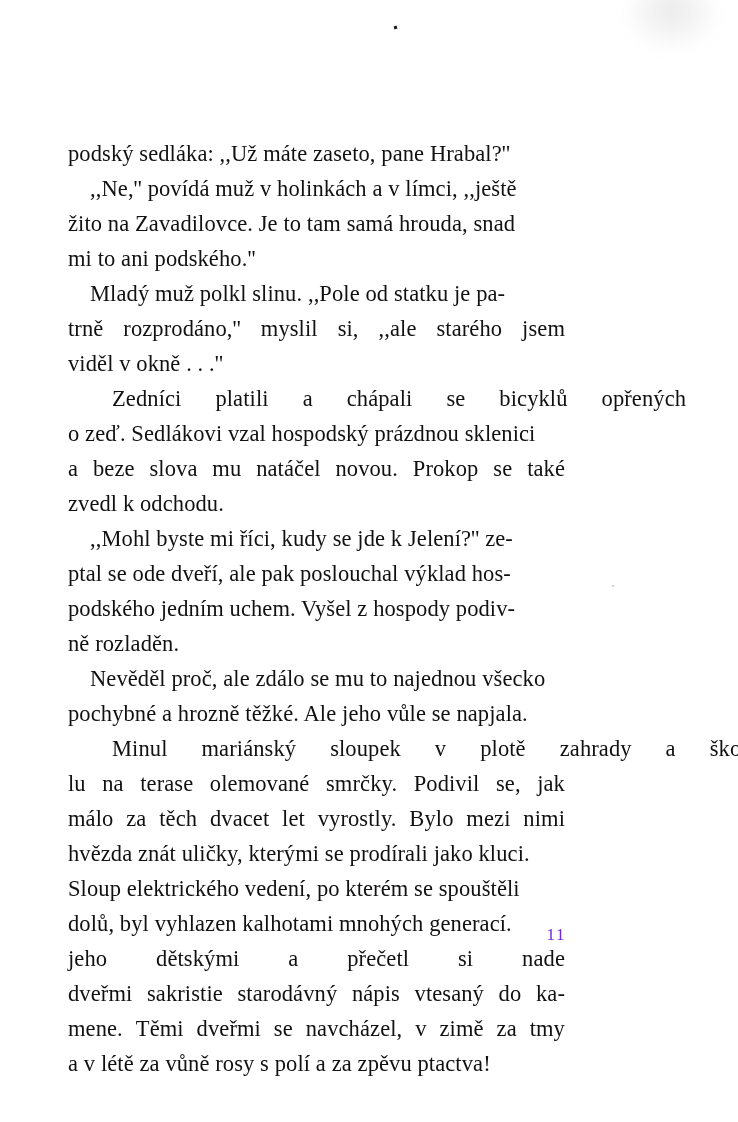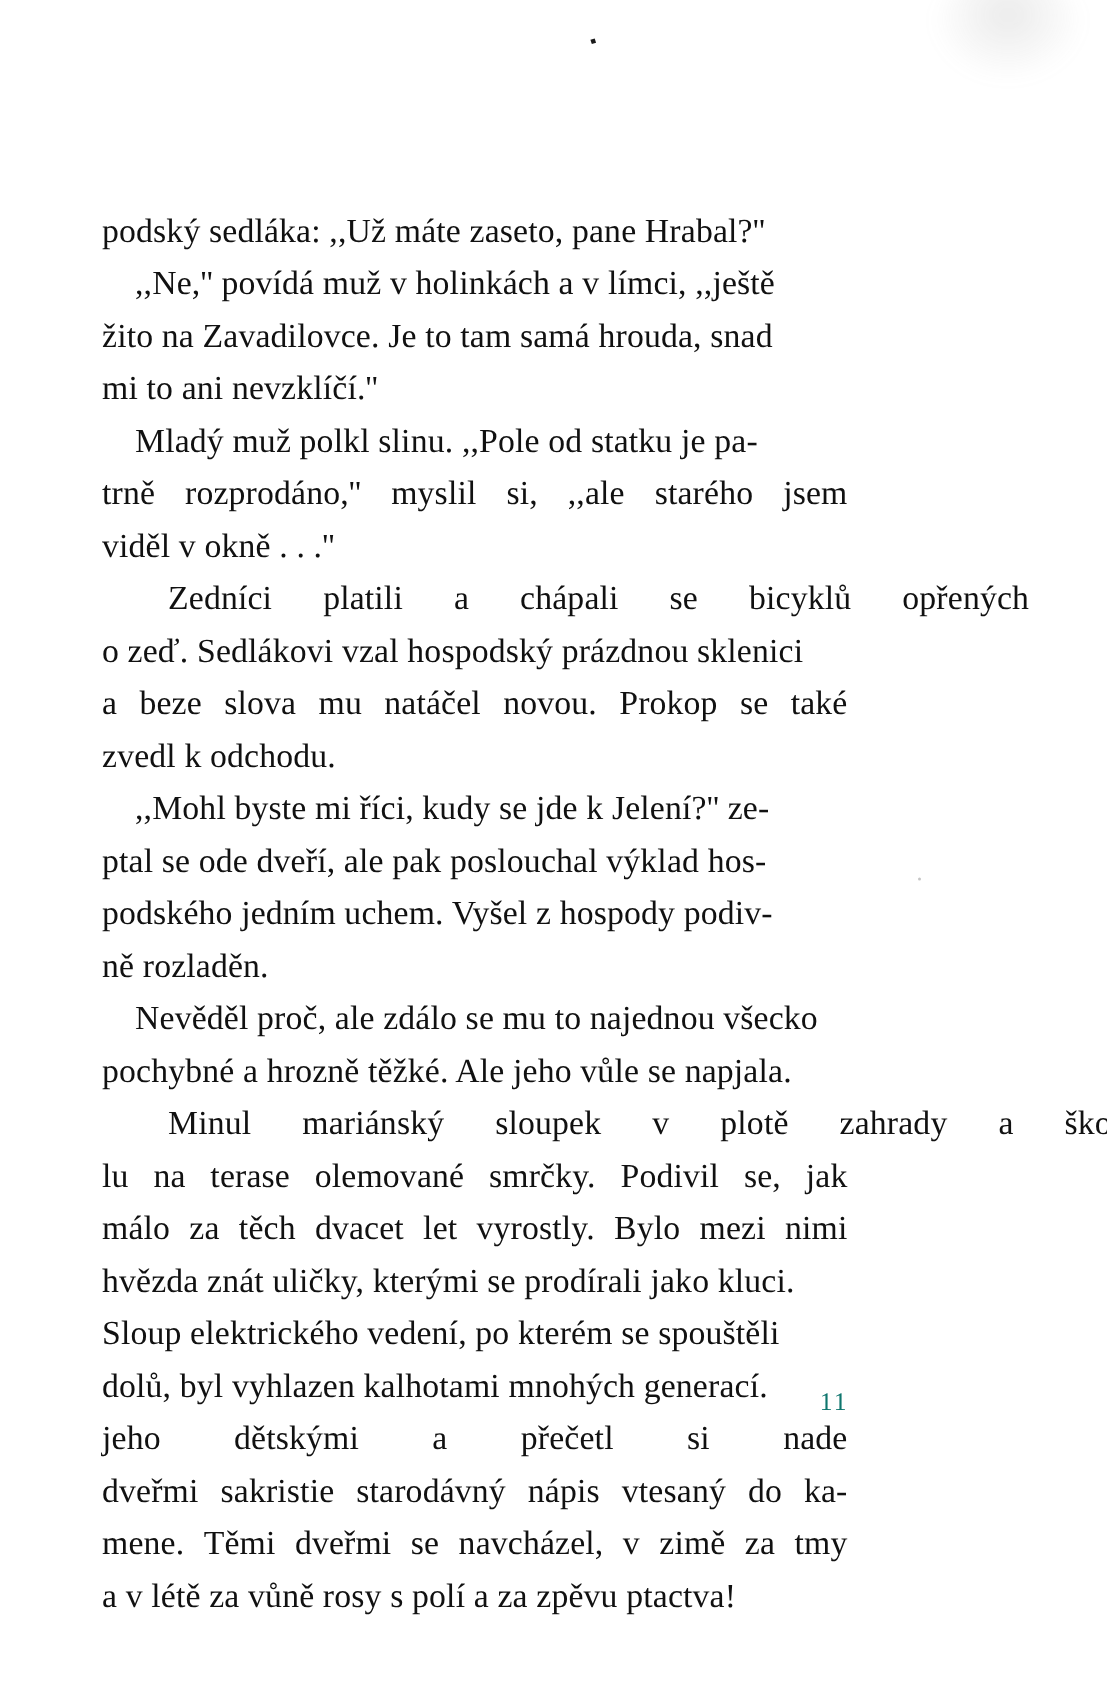--- a/index.html
+++ b/index.html
@@ -104,40 +104,40 @@
 
   .folio {
     position: absolute;
     left: 0;
     top: 925px;
     width: 566px;
     text-align: right;
     font-size: 17px;
     letter-spacing: 1.6px;
     font-variant: small-caps;
-    color: #0f766e;
+    color: #6d28d9;
   }
 </style>
 </head>
 <body>
 
 <div class="page">
 
   <div class="scan-smudge"></div>
   <div class="ink-speck"></div>
   <div class="dust-mote"></div>
 
   <div class="text-block" id="text-block">
       <p class="para">
         <span class="line">podský sedláka: ,,Už máte zaseto, pane Hrabal?''</span>
       </p>
       <p class="para">
         <span class="line indent">,,Ne,'' povídá muž v holinkách a v límci, ,,ještě</span>
         <span class="line">žito na Zavadilovce. Je to tam samá hrouda, snad</span>
-        <span class="line">mi to ani nevzklíčí.''</span>
+        <span class="line">mi to ani podského.''</span>
       </p>
       <p class="para">
         <span class="line indent">Mladý muž polkl slinu. ,,Pole od statku je pa-</span>
         <span class="line just">
           <span class="w">trně</span>
           <span class="w">rozprodáno,''</span>
           <span class="w">myslil</span>
           <span class="w">si,</span>
           <span class="w">,,ale</span>
           <span class="w">starého</span>

